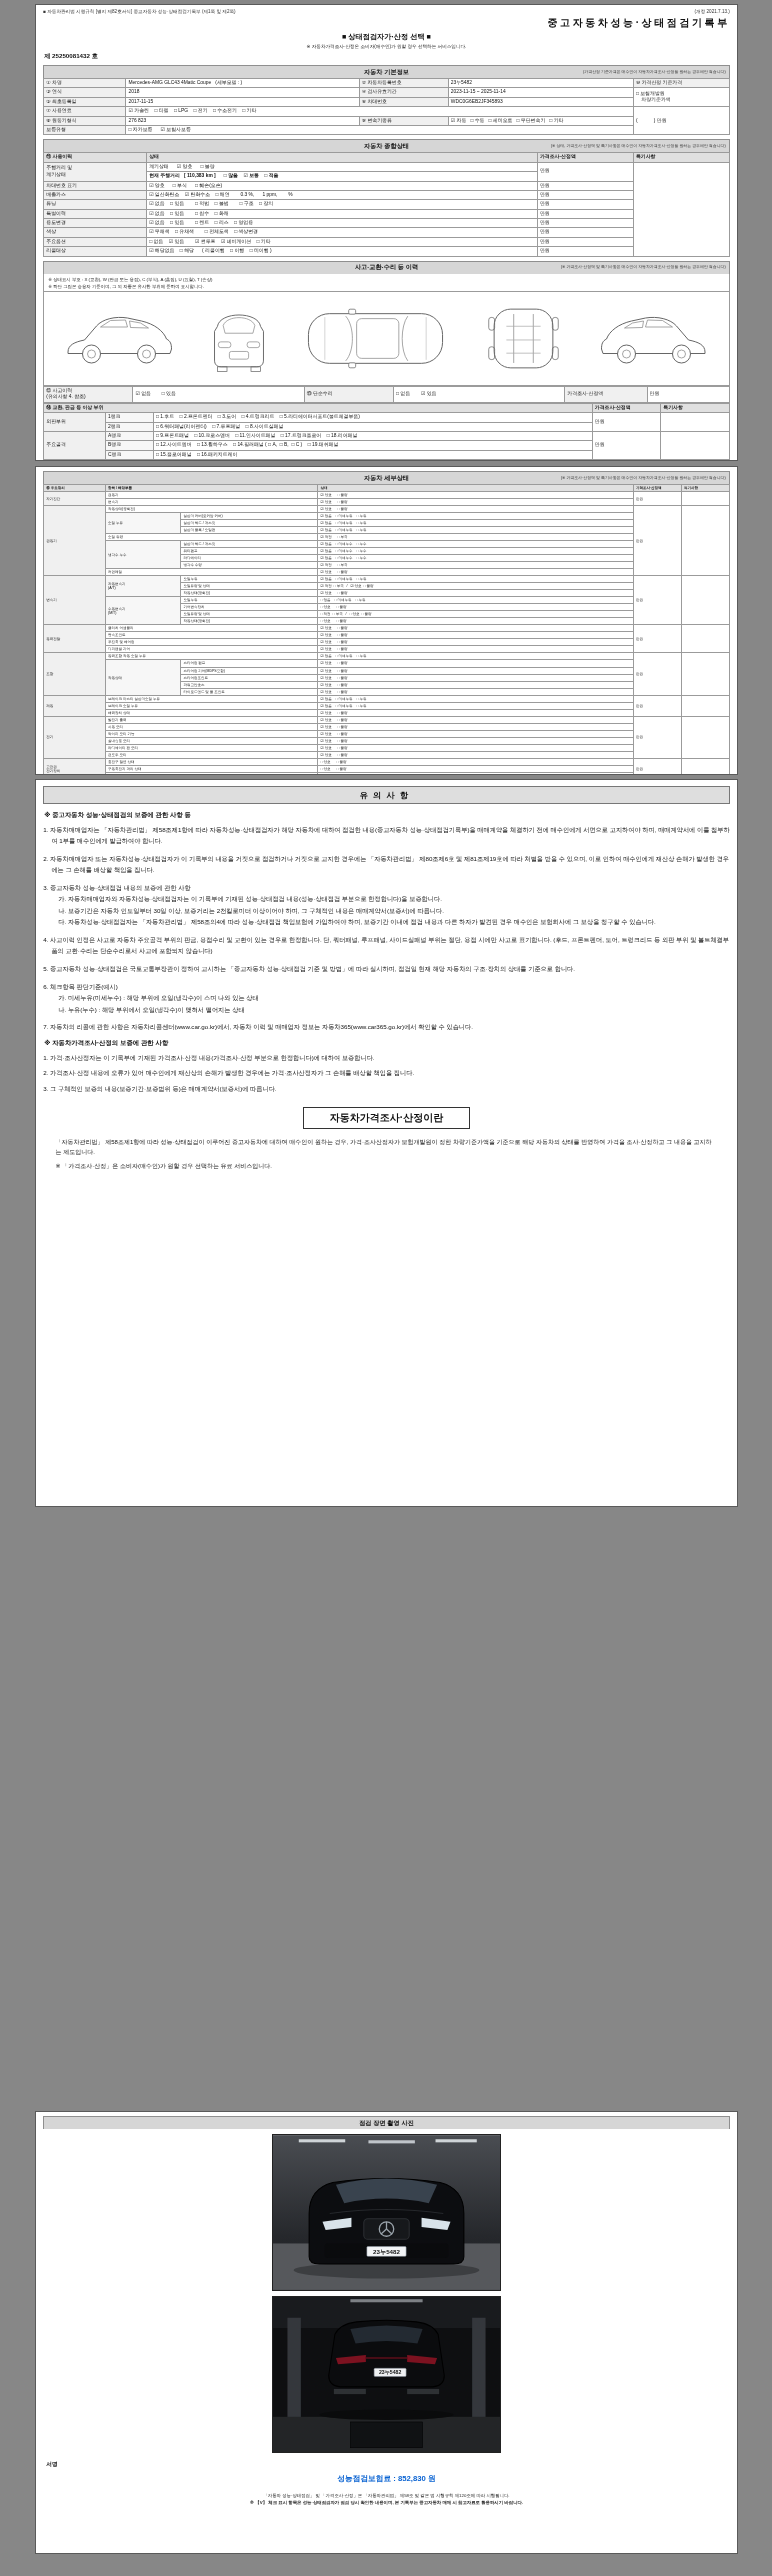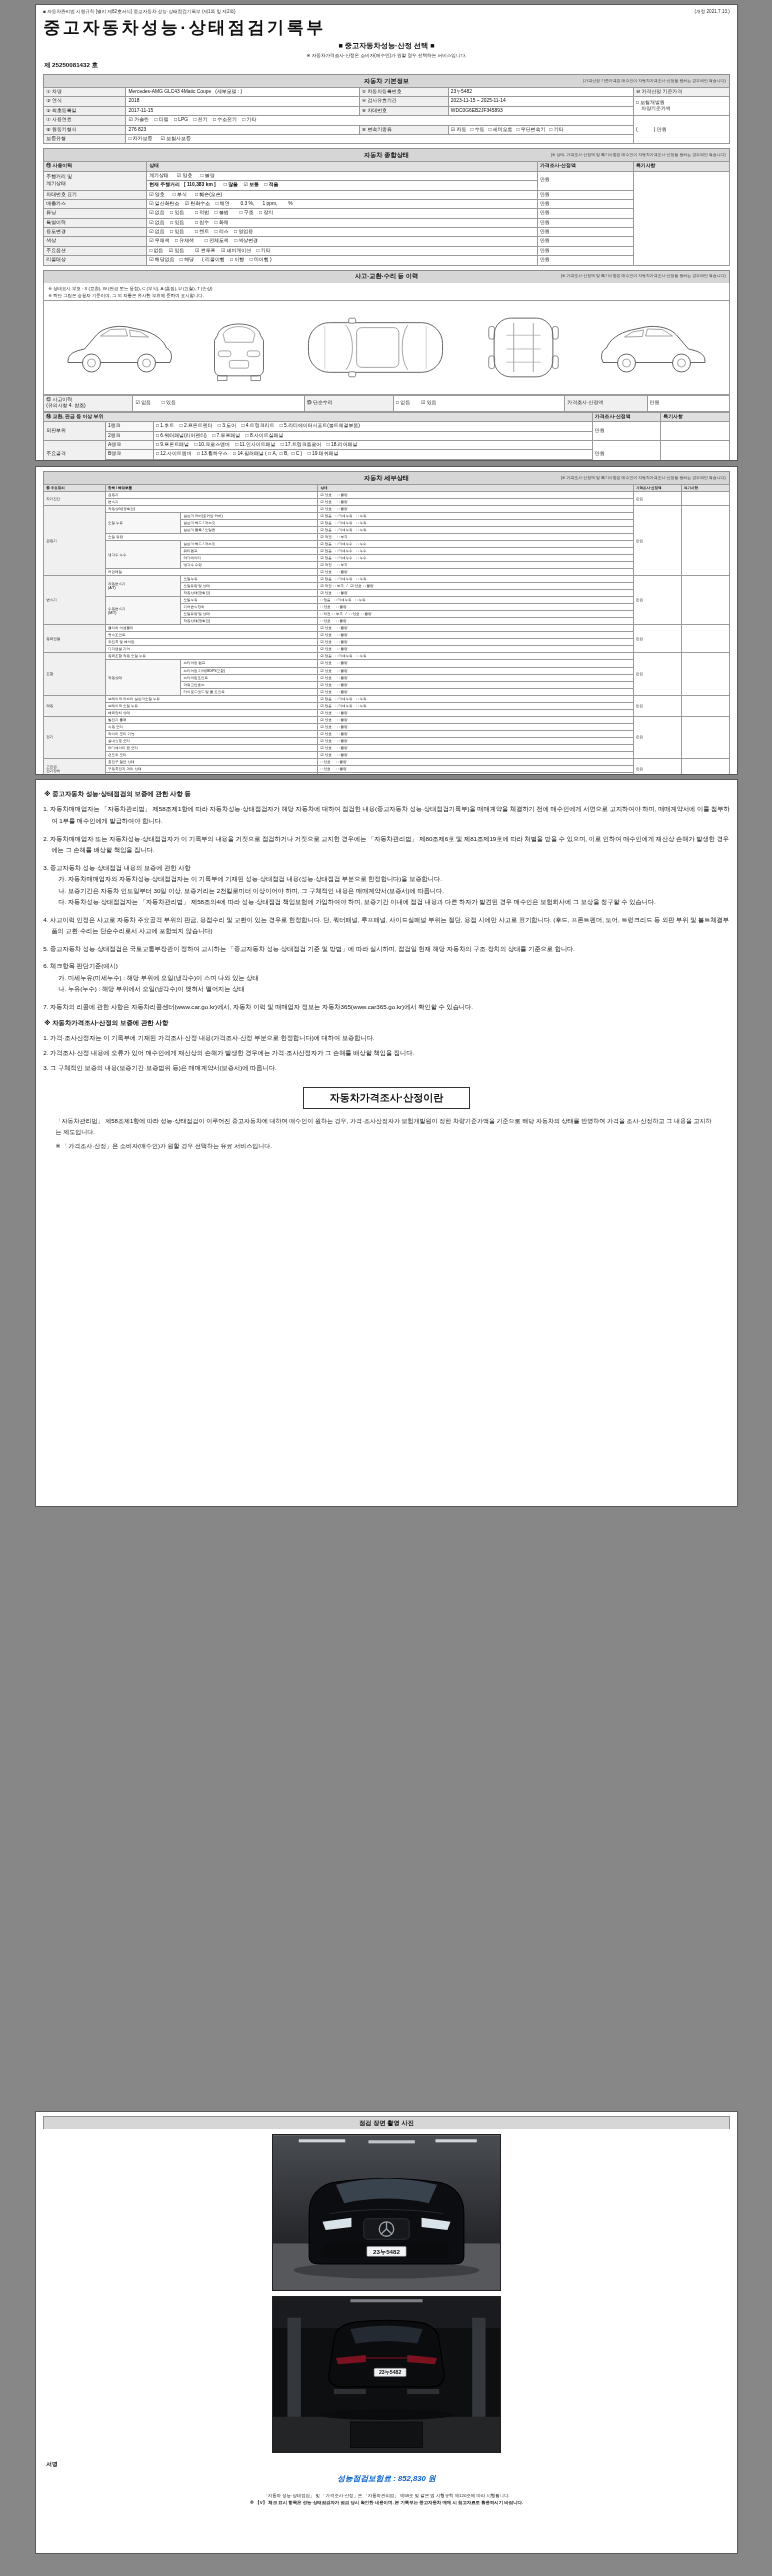--- a/index.html
+++ b/index.html
@@ -5,21 +5,21 @@
   html,body{margin:0;padding:0;}
   body{background:#7e7e7e;font-family:"Liberation Sans","DejaVu Sans",sans-serif;color:#111;}
   #canvas{position:relative;width:773px;height:2576px;background:#878787;overflow:hidden;}
   .page{position:absolute;left:35px;width:703px;background:#ffffff;border:0.5px solid #5a5a5a;box-sizing:border-box;padding:4.1px 7.2px;overflow:hidden;}
   .page1{top:4.1px;height:457px;}
   .page2{top:466px;height:309px;}
   .page3{top:779px;height:728px;}
   .page4{top:2111px;height:443px;}
 
   .refline{display:flex;justify-content:space-between;font-size:4.6px;color:#333;margin-bottom:2.1px;}
-  .title-main{text-align:left;font-size:17px;font-weight:bold;letter-spacing:2.6px;margin-top:1px;}
+  .title-main{text-align:right;font-size:10px;font-weight:bold;letter-spacing:2.6px;margin-top:1px;}
   .title-sub{text-align:center;font-size:7.2px;font-weight:bold;margin-top:2.1px;}
   .title-note{text-align:center;font-size:4.6px;color:#222;margin-top:1.5px;}
   .doc-no{font-size:6.2px;font-weight:bold;margin:3.1px 0 2.1px 1px;}
 
   .secbar{position:relative;background:#d6d6d6;border:0.5px solid #8f8f8f;border-bottom:none;text-align:center;font-weight:bold;font-size:6.2px;padding:1.5px 0;margin-top:4.1px;}
   .secbar .note{position:absolute;right:3.1px;top:2.6px;font-weight:normal;font-size:3.9px;color:#333;}
 
   table.frm{width:100%;border-collapse:collapse;table-layout:fixed;}
   table.frm td{border:0.5px solid #9b9b9b;padding:1px 2.1px;vertical-align:middle;white-space:pre-wrap;word-break:break-all;text-align:left;}
   .fs95 td{font-size:4.9px;line-height:1.3;}
@@ -52,21 +52,21 @@
 <body>
 
 <div id="canvas">
 
   <div class="page page1">
     <div class="refline">
       <span>■ 자동차관리법 시행규칙 [별지 제82호서식] 중고자동차 성능·상태점검기록부 (제1쪽 및 제2쪽)</span>
       <span>(개정 2021.7.13.)</span>
     </div>
     <div class="title-main">중고자동차성능·상태점검기록부</div>
-    <div class="title-sub">■ 중고자동차성능·산정 선택 ■</div>
+    <div class="title-sub">■ 상태점검자가·산정 선택 ■</div>
     <div class="title-note">※ 자동차가격조사·산정은 소비자(매수인)가 원할 경우 선택하는 서비스입니다.</div>
     <div class="doc-no">제 25250081432 호</div>
 
     <div class="secbar">
       <span>자동차 기본정보</span>
       <span class="note">(가격산정 기준가격은 매수인이 자동차가격조사·산정을 원하는 경우에만 적습니다)</span>
     </div>
     <table class="frm fs95">
       <colgroup>
           <col style="width:12%">
@@ -546,20 +546,21 @@
     </table>
 
     <div class="secbar" style="margin-top:3.1px;">
       <span>자동차 기타정보</span>
       <span class="note">(※ 아래 항목은 매수인이 자동차가격조사·산정을 원하는 경우에만 적습니다)</span>
     </div>
 
   </div>
 
   <div class="page page3">
+    <div class="notice-title">유의사항</div>
     <div class="nheading">※ 중고자동차 성능·상태점검의 보증에 관한 사항 등</div>
     <div>
         <div class="nitem">1. 자동차매매업자는 「자동차관리법」 제58조제1항에 따라 자동차성능·상태점검자가 해당 자동차에 대하여 점검한 내용(중고자동차 성능·상태점검기록부)을 매매계약을 체결하기 전에 매수인에게 서면으로 고지하여야 하며, 매매계약서에 이를 첨부하여 1부를 매수인에게 발급하여야 합니다.</div>
         <div class="nitem">2. 자동차매매업자 또는 자동차성능·상태점검자가 이 기록부의 내용을 거짓으로 점검하거나 거짓으로 고지한 경우에는 「자동차관리법」 제80조제6호 및 제81조제19호에 따라 처벌을 받을 수 있으며, 이로 인하여 매수인에게 재산상 손해가 발생한 경우에는 그 손해를 배상할 책임을 집니다.</div>
         <div class="nitem">3. 중고자동차 성능·상태점검 내용의 보증에 관한 사항
     가. 자동차매매업자와 자동차성능·상태점검자는 이 기록부에 기재된 성능·상태점검 내용(성능·상태점검 부분으로 한정합니다)을 보증합니다.
     나. 보증기간은 자동차 인도일부터 30일 이상, 보증거리는 2천킬로미터 이상이어야 하며, 그 구체적인 내용은 매매계약서(보증서)에 따릅니다.
     다. 자동차성능·상태점검자는 「자동차관리법」 제58조의4에 따라 성능·상태점검 책임보험에 가입하여야 하며, 보증기간 이내에 점검 내용과 다른 하자가 발견된 경우 매수인은 보험회사에 그 보상을 청구할 수 있습니다.</div>
         <div class="nitem">4. 사고이력 인정은 사고로 자동차 주요골격 부위의 판금, 용접수리 및 교환이 있는 경우로 한정합니다. 단, 쿼터패널, 루프패널, 사이드실패널 부위는 절단, 용접 시에만 사고로 표기합니다. (후드, 프론트펜더, 도어, 트렁크리드 등 외판 부위 및 볼트체결부품의 교환·수리는 단순수리로서 사고에 포함되지 않습니다)</div>
         <div class="nitem">5. 중고자동차 성능·상태점검은 국토교통부장관이 정하여 고시하는 「중고자동차 성능·상태점검 기준 및 방법」에 따라 실시하며, 점검일 현재 해당 자동차의 구조·장치의 상태를 기준으로 합니다.</div>
@@ -630,21 +631,21 @@
       <rect x="196" y="138" width="62" height="16" rx="2" fill="#eef0f2" stroke="#7c8692"></rect>
       <text x="227" y="150" font-size="10" font-weight="bold" text-anchor="middle" fill="#111">23누5482</text>
       <rect x="118" y="178" width="62" height="10" fill="#2e3134"></rect>
       <rect x="260" y="178" width="62" height="10" fill="#2e3134"></rect>
       <rect x="0" y="232" width="440" height="68" fill="#232527"></rect>
       <rect x="150" y="242" width="140" height="50" fill="#101214" stroke="#000"></rect>
       <ellipse cx="220" cy="228" rx="130" ry="10" fill="#0a0b0c"></ellipse>
     </svg>
 
     <div class="sign-label">서명</div>
-    <div class="premium" style="color: rgb(10, 99, 210); font-style: italic;">
+    <div class="premium" style="color: rgb(10, 99, 210);">
       <span>성능점검보험료 :</span>
       <span>852,830 원</span>
     </div>
     <div class="footer-lines">
       <div>「자동차 성능·상태점검」 및 「가격조사·산정」은 「자동차관리법」 제58조 및 같은 법 시행규칙 제120조에 따라 시행됩니다.</div>
       <div class="b">※ 【V】 체크 표시 항목은 성능·상태점검자가 점검 당시 확인한 내용이며, 본 기록부는 중고자동차 매매 시 참고자료로 활용하시기 바랍니다.</div>
     </div>
   </div>
 
 </div>

